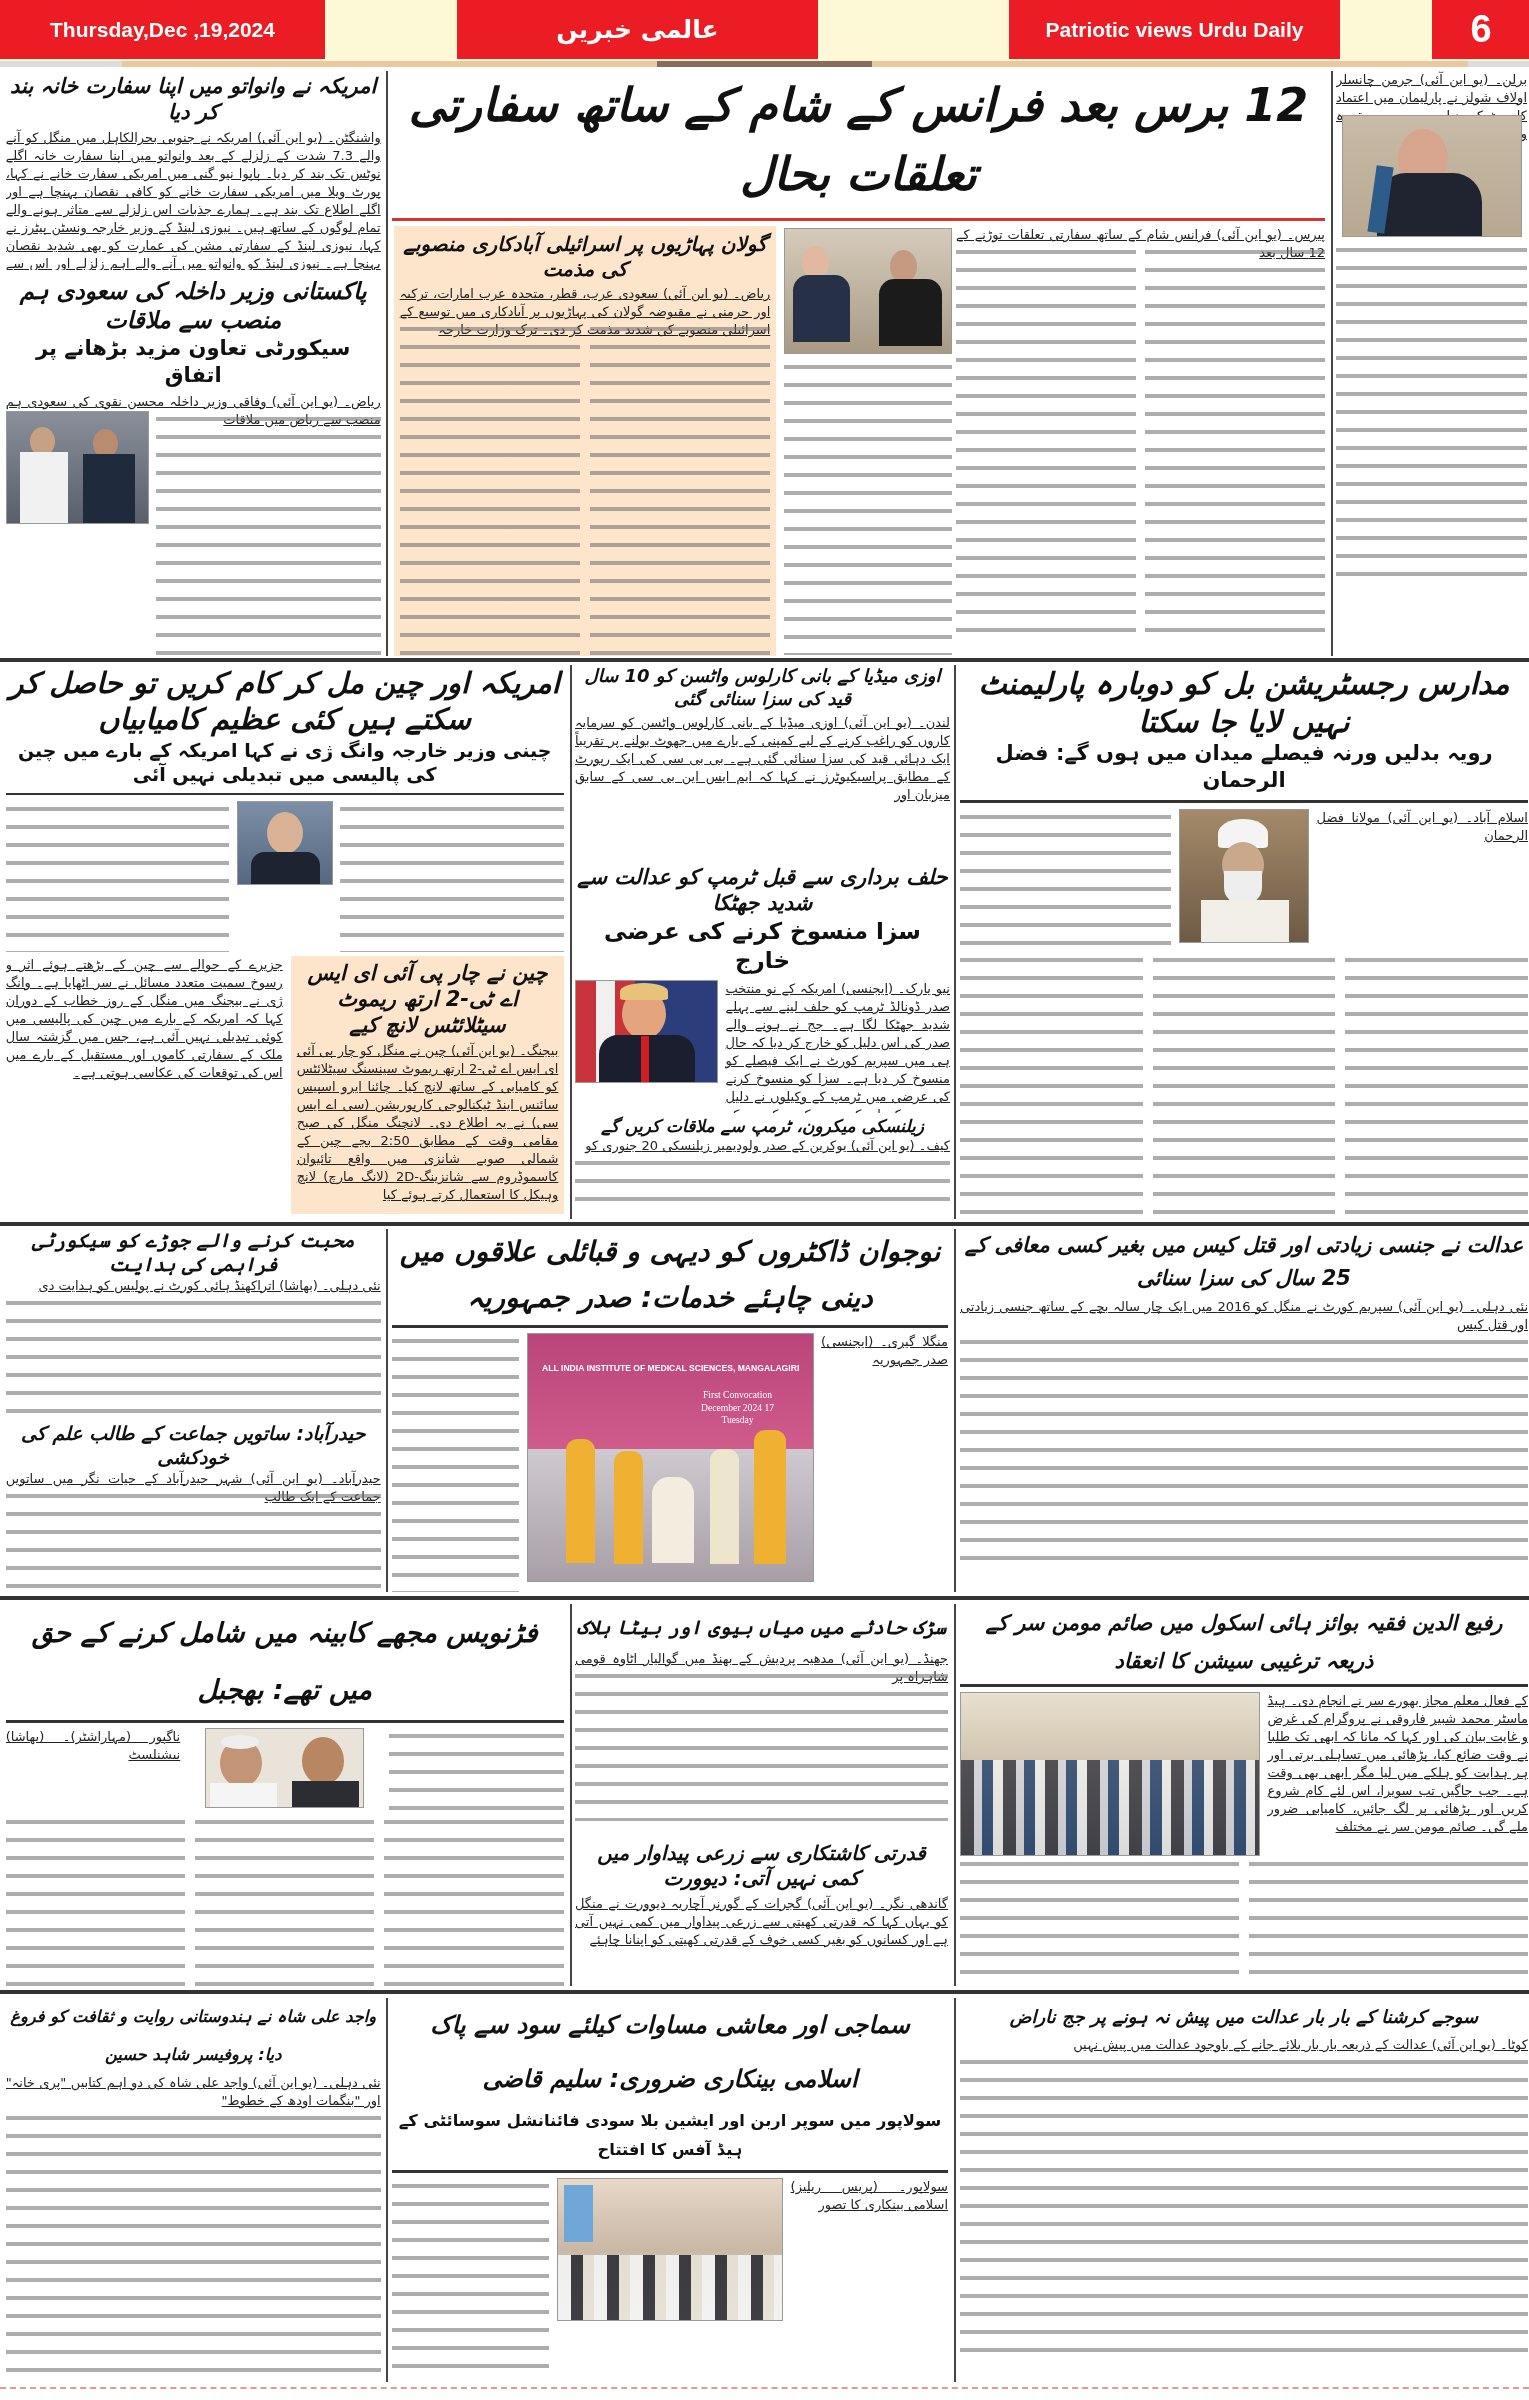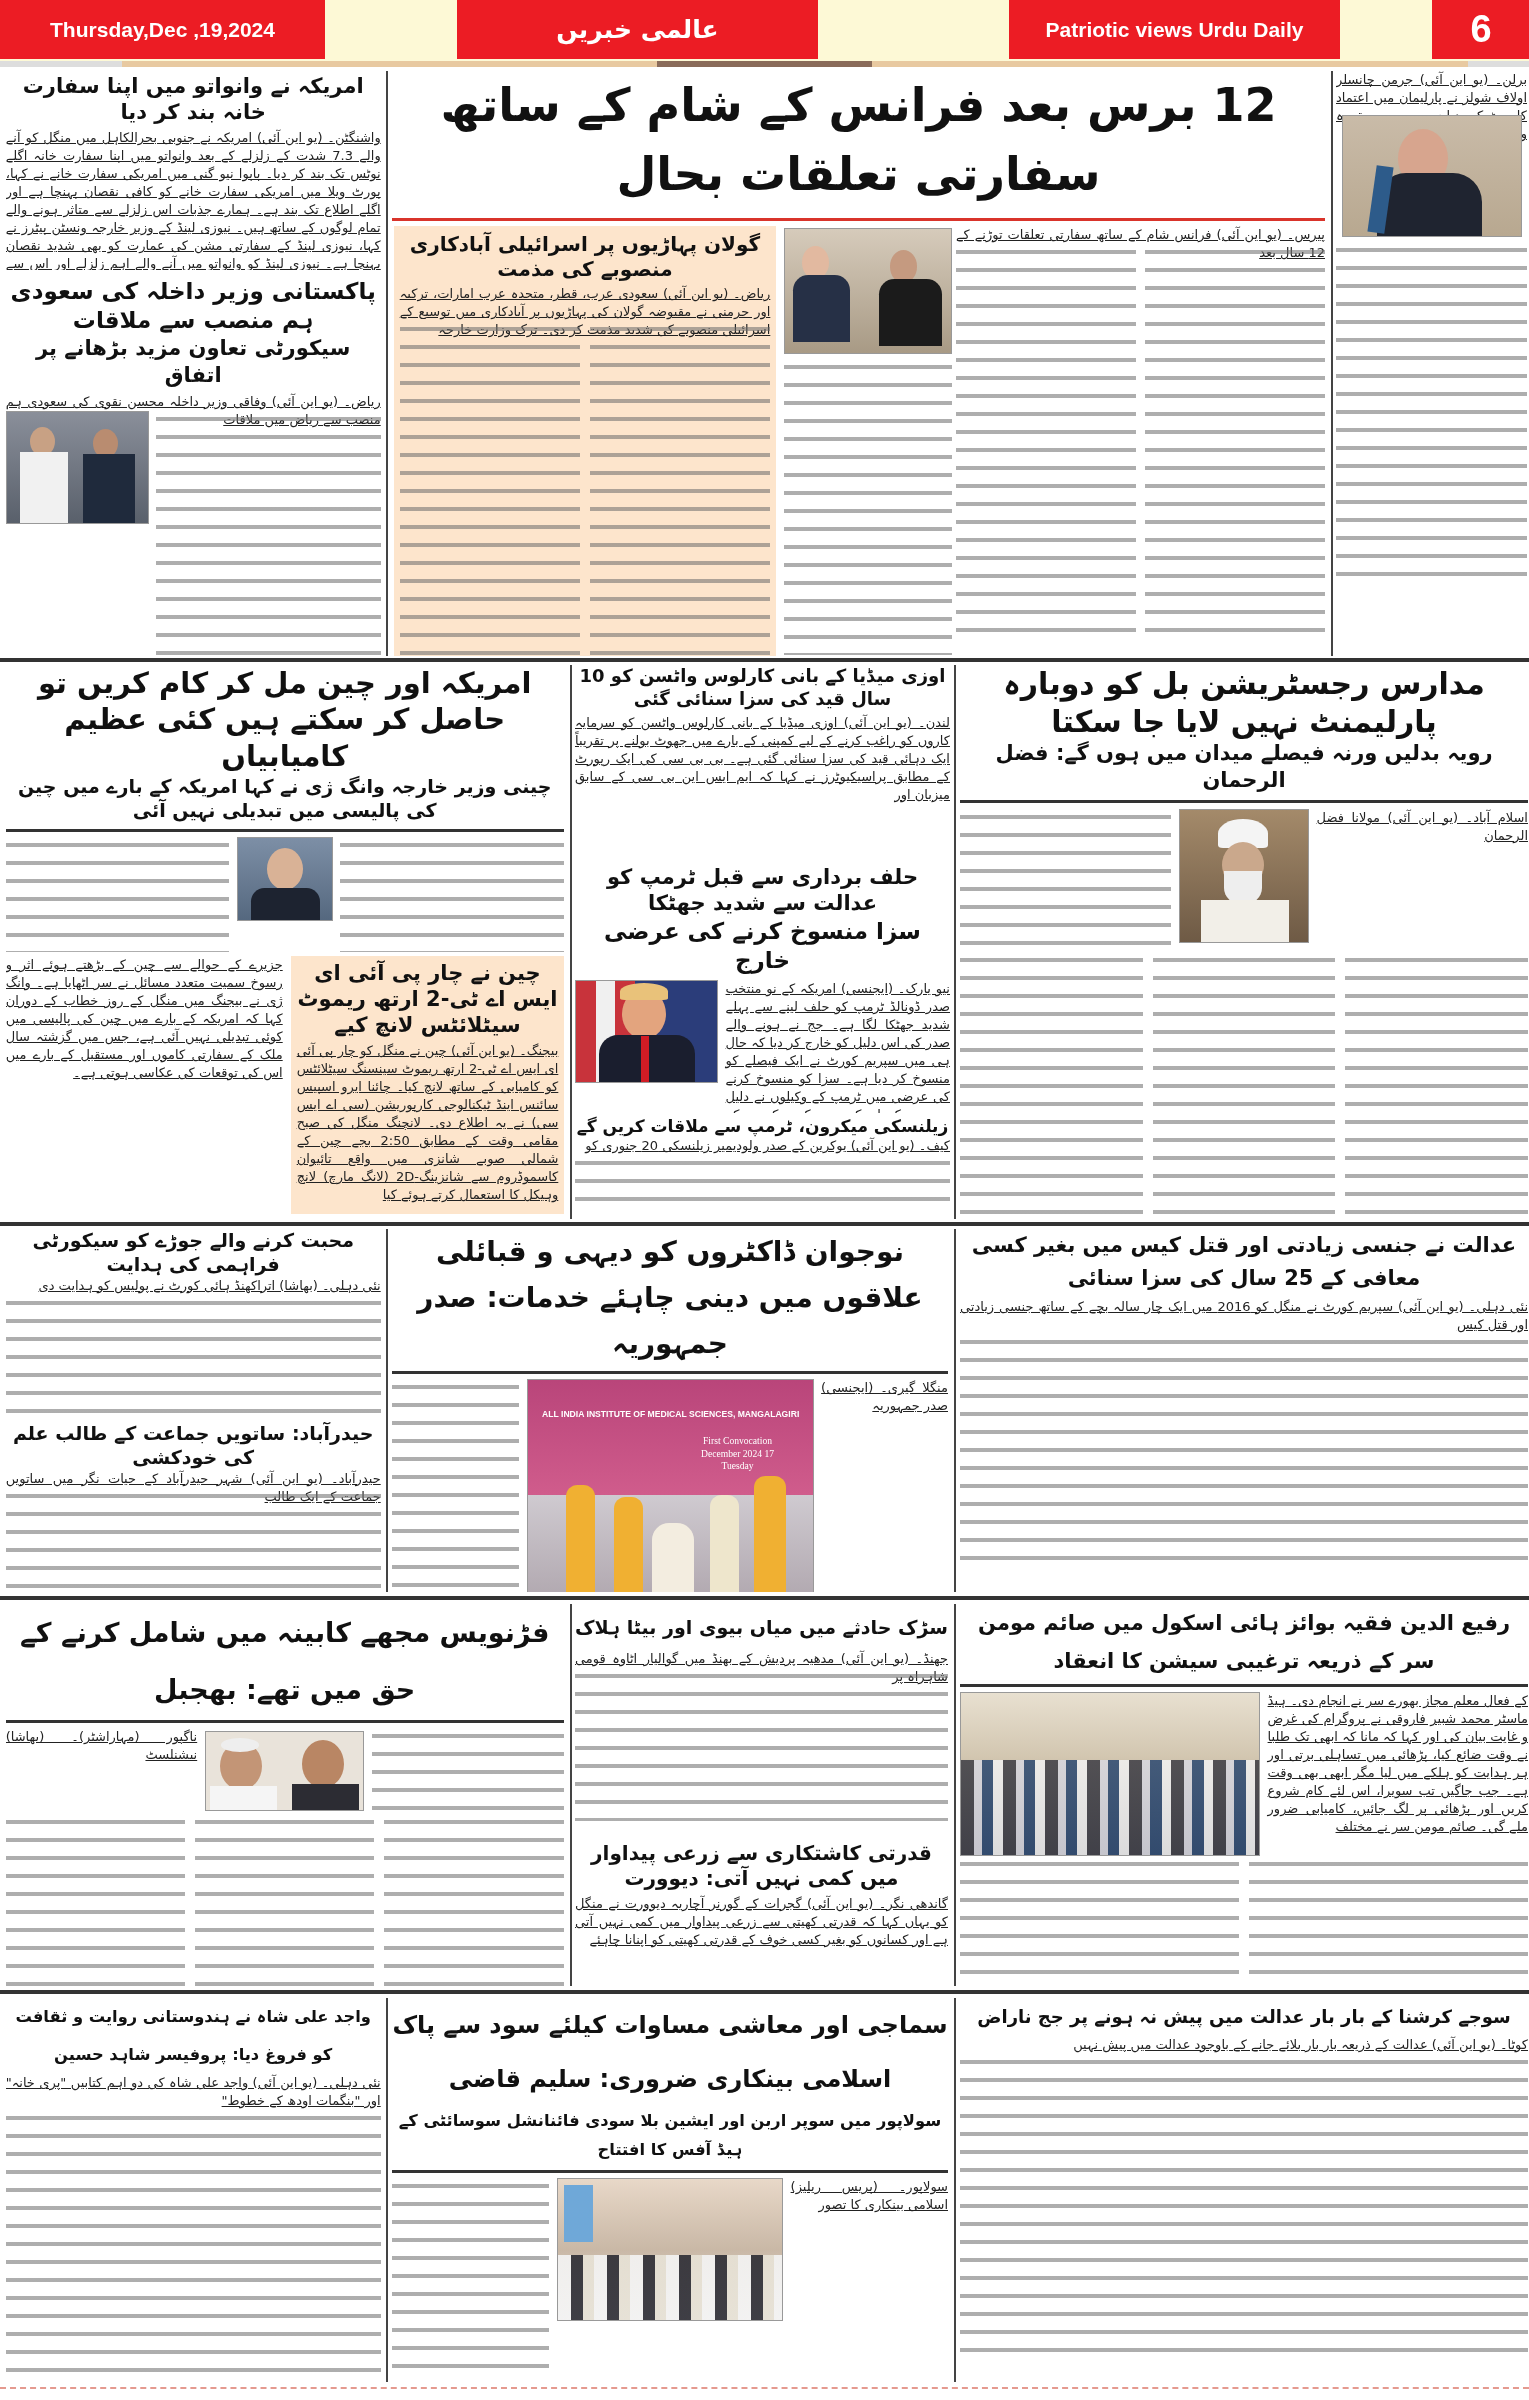--- a/index.html
+++ b/index.html
@@ -10,21 +10,21 @@
   .masthead { position: absolute; left: 0; top: 0; width: 1529px; height: 61px; background: #fdf9d6; }
   .mh-box { position: absolute; top: 0; height: 59px; background: #ec1c24; color: #fff; display: flex; align-items: center; justify-content: center; }
   .mh-date { left: 0; width: 325px; font-family: "Liberation Sans", sans-serif; font-size: 21px; font-weight: bold; }
   .mh-section { left: 457px; width: 361px; font-family: "DejaVu Sans", sans-serif; font-size: 25px; font-weight: bold; direction: rtl; }
   .mh-paper { left: 1009px; width: 331px; font-family: "Liberation Sans", sans-serif; font-size: 21px; font-weight: bold; }
   .mh-page { left: 1432px; width: 98px; font-family: "Liberation Sans", sans-serif; font-size: 38px; font-weight: bold; }
   .mh-rule { position: absolute; left: 0; top: 61px; width: 1529px; height: 5.7px; background: linear-gradient(90deg,#ddd 0 8%,#e8c9a0 8% 43%,#8a6b5a 43% 57%,#e8c9a0 57% 96%,#ddd 96%); }
 
   
   .art { position: absolute; direction: rtl; overflow: hidden; }
-  .hl { font-family: "DejaVu Sans", sans-serif; font-weight: bold; text-align: center; line-height: 1.25; color: #111; }
+  .hl { font-family: "DejaVu Sans", sans-serif; font-weight: bold; text-align: center; line-height: 1.25; color: #111; font-style: italic; }
   .sub { font-family: "DejaVu Sans", sans-serif; font-weight: bold; text-align: center; line-height: 1.3; color: #111; }
   .body-text { font-family: "DejaVu Sans", sans-serif; font-size: 13px; line-height: 18px; text-align: justify; color: #222; text-decoration: underline; }
   .body-text .filler { display: block; height: 100%; background: repeating-linear-gradient(180deg, transparent 0 5.7px, #6b6b6b 5.7px 9.6px, transparent 9.6px 18px); opacity: .55; }
   .cols { display: flex; gap: 9.6px; height: 100%; }
   .cols > div { flex: 1; }
   .photo { position: absolute; overflow: hidden; border: 1px solid #999; }
   .vrule { position: absolute; width: 1.9px; background: #444; }
   .hrule { position: absolute; height: 1.9px; background: #444; }
   .thick { height: 3.8px; background: #333; }
   .peach { background: #fde5cc; }
@@ -298,21 +298,21 @@
 
 <div class="art" style="left:575px;top:1841px;width:373px;height:145px;">
   <div class="hl" style="font-size:20px;">قدرتی کاشتکاری سے زرعی پیداوار میں کمی نہیں آتی: دیوورت</div>
   <div class="body-text" style="margin-top:3.8px;">گاندھی نگر۔ (یو این آئی) گجرات کے گورنر آچاریہ دیوورت نے منگل کو یہاں کہا کہ قدرتی کھیتی سے زرعی پیداوار میں کمی نہیں آتی ہے اور کسانوں کو بغیر کسی خوف کے قدرتی کھیتی کو اپنانا چاہئے</div>
 </div>
 <div class="vrule" style="left:570px;top:1604px;height:382px;"></div>
 
 <div class="art" style="left:5.7px;top:1604px;width:558px;height:382px;">
   <div class="hl" style="font-size:27px;line-height:57px;">فڑنویس مجھے کابینہ میں شامل کرنے کے حق میں تھے: بھجبل</div>
   <div style="height:2.9px;background:#333;margin:1.9px 0 5.7px;"></div>
-  <div style="display:flex;gap:8px;align-items:center;">
+  <div style="display:flex;gap:25px;">
     <div class="body-text" style="flex:1;height:86px;">
         <span class="filler"></span>
       </div>
     <div class="photo" style="position:relative;width:159px;height:80px;background:#e9e3da;">
       <div style="position:absolute;left:13.4px;top:9.6px;width:42px;height:48px;border-radius:50%;background:#c39576;"></div>
       <div style="position:absolute;left:15.3px;top:5.7px;width:38px;height:13.4px;border-radius:50%;background:#eee;"></div>
       <div style="position:absolute;left:3.8px;top:54px;width:67px;height:27px;background:#f5f5f5;"></div>
       <div style="position:absolute;left:96px;top:7.6px;width:42px;height:48px;border-radius:50%;background:#b98664;"></div>
       <div style="position:absolute;left:86px;top:52px;width:67px;height:29px;background:#2c2c33;"></div>
     </div>

